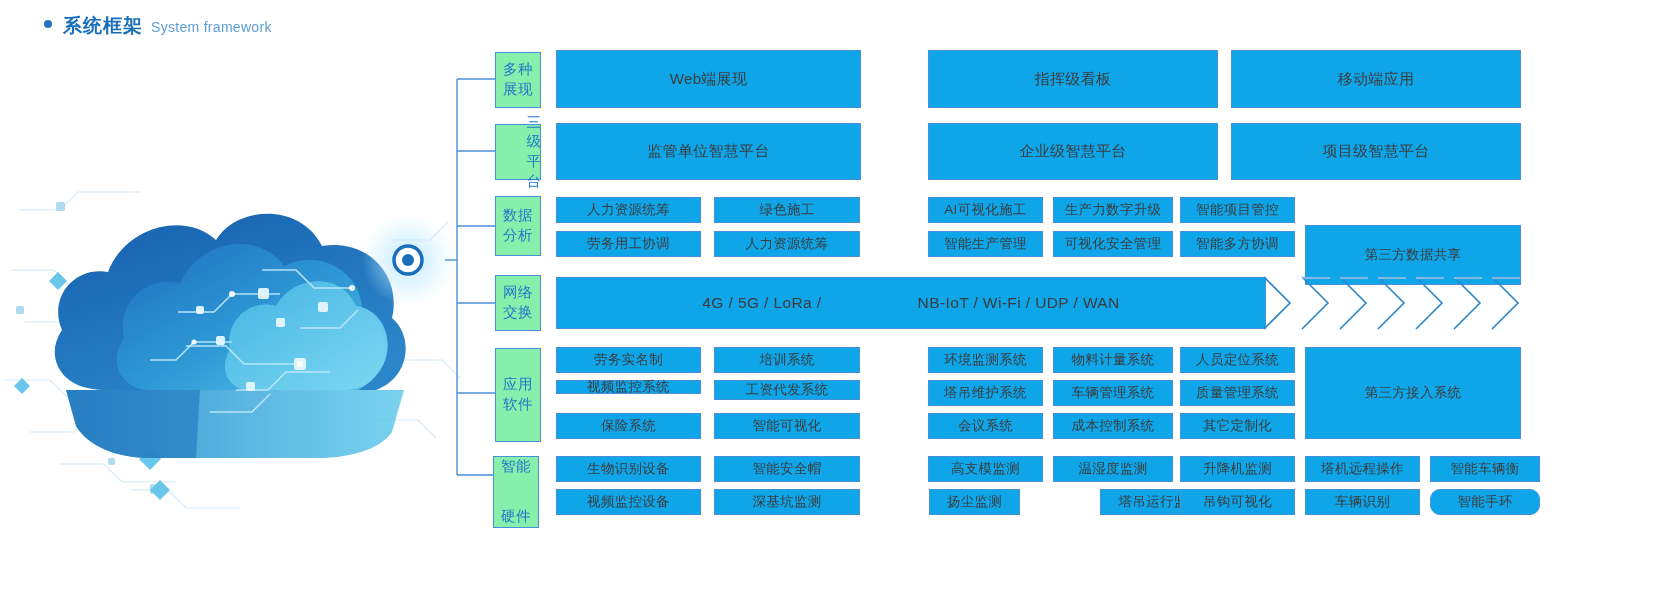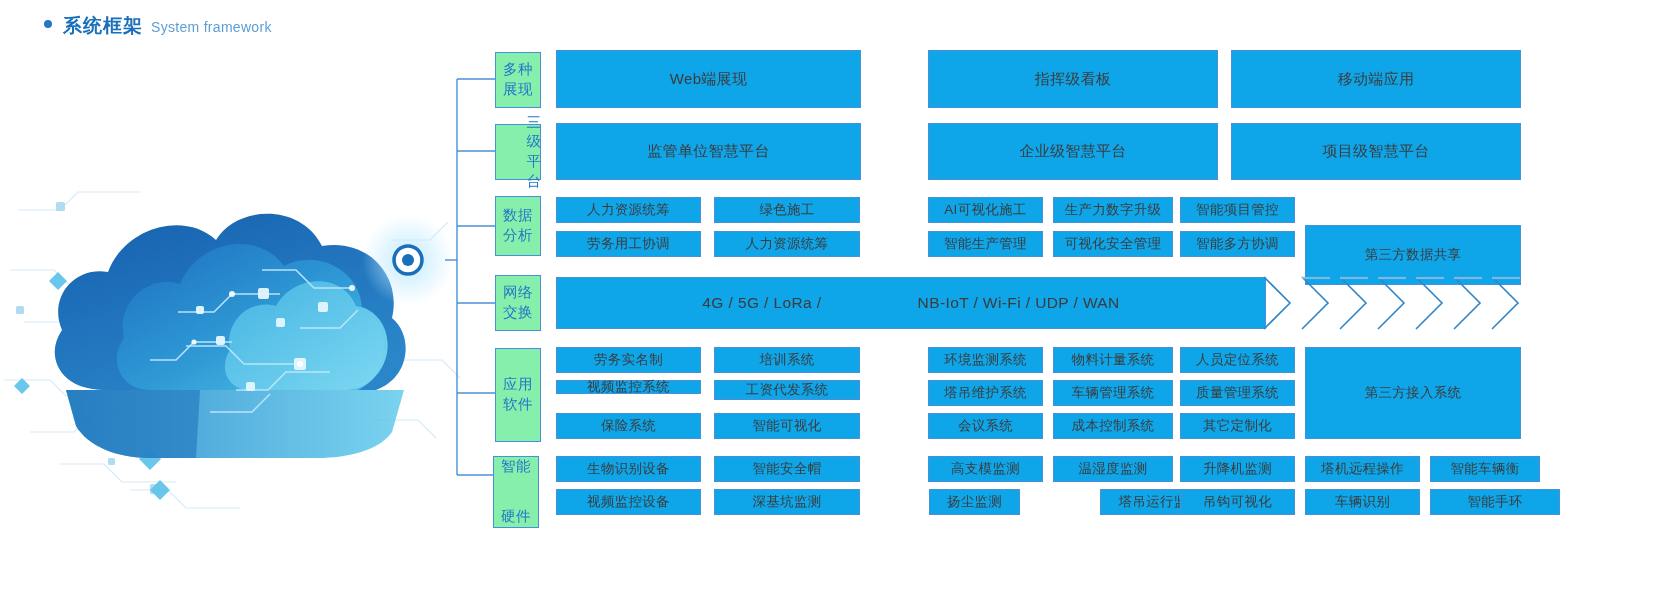--- a/index.html
+++ b/index.html
@@ -303,15 +303,15 @@
   <div class="cell" style="left:928px; top:456px; width:115px; height:26px;">高支模监测</div>
   <div class="cell" style="left:1053px; top:456px; width:120px; height:26px;">温湿度监测</div>
   <div class="cell" style="left:1180px; top:456px; width:115px; height:26px;">升降机监测</div>
   <div class="cell" style="left:896px; top:489px; width:91px; height:26px;margin-left:33px;">扬尘监测</div>
   <div class="cell" style="left:1100px; top:489px; width:120px; height:26px;">塔吊运行监测</div>
   <div class="cell" style="left:1180px; top:489px; width:115px; height:26px;">吊钩可视化</div>
 
   <div class="cell" style="left:1305px; top:456px; width:115px; height:26px;">塔机远程操作</div>
   <div class="cell" style="left:1430px; top:456px; width:110px; height:26px;">智能车辆衡</div>
   <div class="cell" style="left:1305px; top:489px; width:115px; height:26px;">车辆识别</div>
-  <div class="cell" style="left:1430px; top:489px; width:130px; height:26px;">智能手环</div>
+  <div class="cell" style="left:1430px; top:489px; width:110px; height:26px;border-radius:10px;">智能手环</div>
 
 </div>
 
 </body></html>

